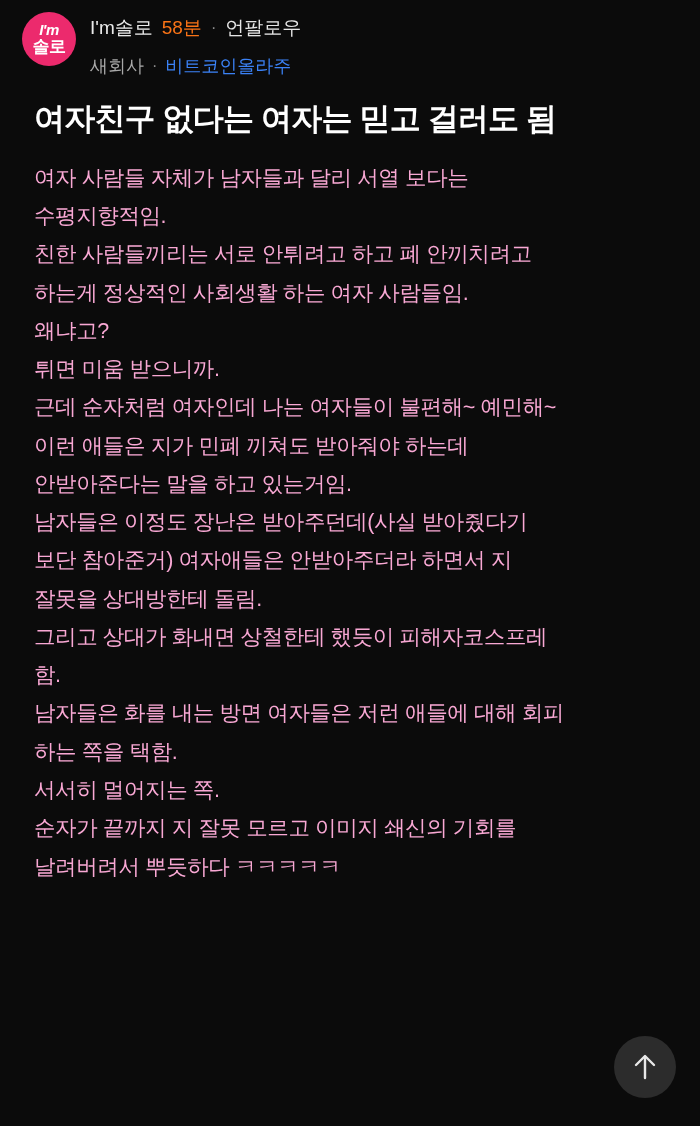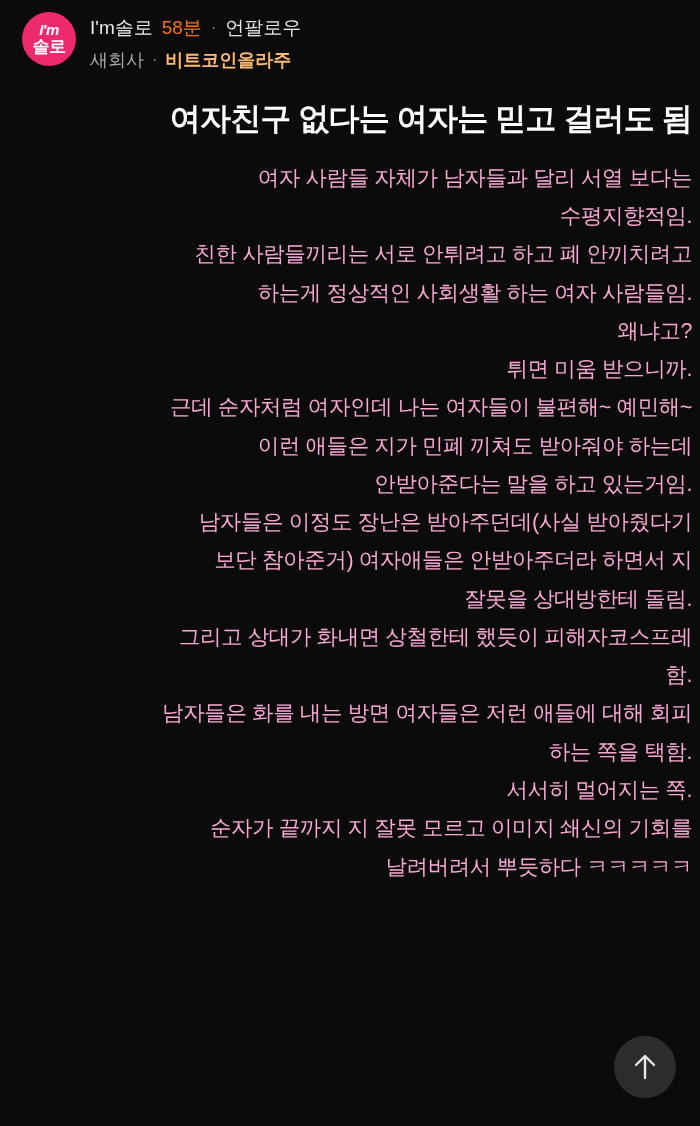--- a/index.html
+++ b/index.html
@@ -9,21 +9,20 @@
     background: #0b0b0b;
     font-family: "Liberation Sans", sans-serif;
     overflow: hidden;
   }
   .page {
     position: relative;
     width: 700px;
     height: 1126px;
     background: #0b0b0b;
     color: #e9e9e9;
-    text-align: right;
   }
 
   
   .header {
     display: flex;
     align-items: flex-start;
     padding: 10px 18px 0 22px;
     height: 78px;
   }
   .avatar {
@@ -54,29 +53,29 @@
     align-items: center;
     gap: 9px;
     font-size: 19px;
     color: #d8d8d8;
   }
   .nickname { color: #eaeaea; font-size: 19px; }
   .timeago { color: #f97316; font-size: 19px; }
   .dot-sep { color: #8c8c8c; font-size: 16px; }
   .unfollow { color: #e6e6e6; font-size: 19px; }
   .head-row2 {
-    margin-top: 7px;
+    margin-top: 13px;
     font-size: 18px;
     color: #a9a9a9;
     display: flex;
     align-items: center;
     gap: 8px;
   }
   .head-row2 .board { color: #a9a9a9; }
-  .head-row2 .title-sm { color: #fdba74; font-weight: bold; }
+  .head-row2 .title-sm { color: #3b82f6; }
 
   
   .content {
     padding: 22px 8px 0 34px;
   }
   .post-title {
     font-size: 31px;
     font-weight: bold;
     color: #ffffff;
     letter-spacing: -0.8px;

